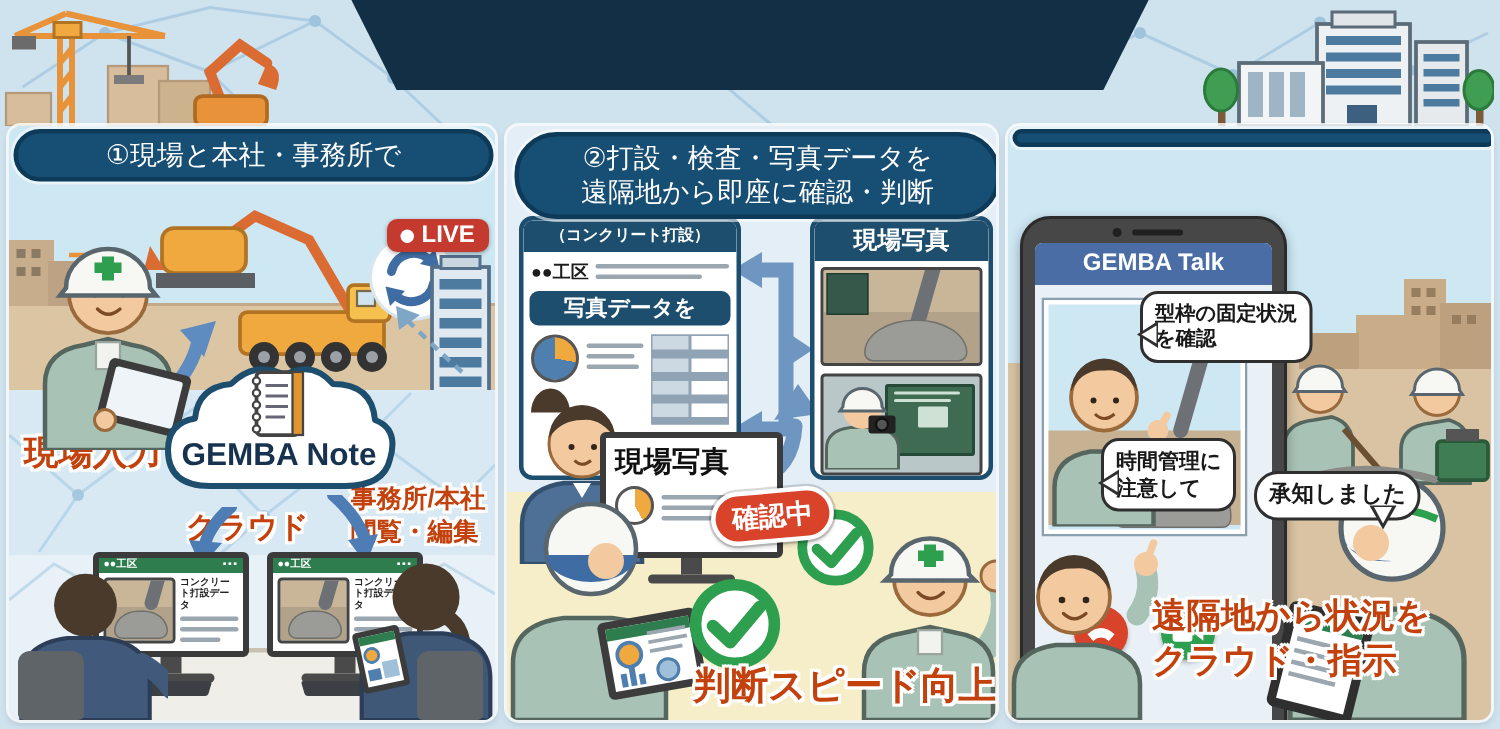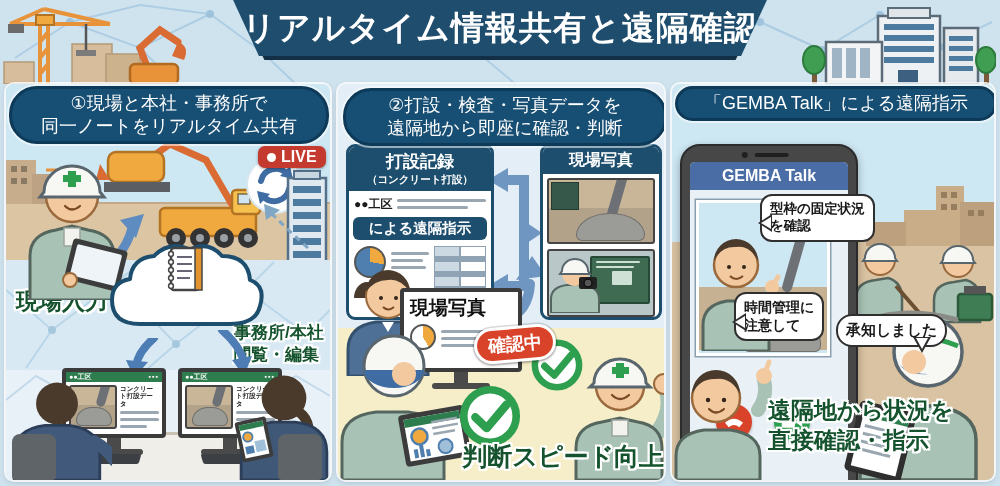--- a/index.html
+++ b/index.html
@@ -21,21 +21,21 @@
     box-shadow:0 0 0 2px rgba(255,255,255,.8),0 2px 6px rgba(0,0,0,.2);}
   .p1{left:6px;width:324px;background:#cde7f3;}
   .p2{left:338px;width:326px;background:#e3eef6;}
   .p3{left:672px;width:322px;background:#cde7f3;}
 
   .pill{position:absolute;z-index:40;background:#174e73;border:3px solid #0d3a58;border-radius:28px;
     color:#fff;text-align:center;font-weight:normal;line-height:1.28;padding:3px 4px;
     box-shadow:0 0 0 2px rgba(255,255,255,.55);}
   .pill .l1{font-size:18px;} .pill .l2{font-size:18px;}
 
-  .outline{font-weight:900;color:#14532d;
+  .outline{font-weight:900;color:#c2410c;
     text-shadow:-2px -2px 0 #fff,2px -2px 0 #fff,-2px 2px 0 #fff,2px 2px 0 #fff,
       -2px 0 0 #fff,2px 0 0 #fff,0 -2px 0 #fff,0 2px 0 #fff;}
 
   .navybar{background:#1d4e6e;color:#fff;font-weight:bold;text-align:center;}
 
   
   .live{display:flex;align-items:center;gap:5px;background:#c43a2f;color:#fff;font-weight:900;
     font-size:16px;padding:2px 9px;border-radius:7px;box-shadow:0 1px 3px rgba(0,0,0,.35);z-index:25;}
   .live .dot{width:9px;height:9px;border-radius:50%;background:#fff;}
   .status{background:#d8432a;color:#fff;font-weight:900;font-size:18px;padding:3px 11px;
@@ -163,26 +163,24 @@
         <rect x="44" y="62" width="5" height="16" fill="#7b5a3a"></rect>
         <ellipse cx="46" cy="54" rx="11" ry="14" fill="#3f9e52" stroke="#2c7a3c" stroke-width="2"></ellipse>
       </g>
     <g>
         <rect x="216" y="62" width="5" height="16" fill="#7b5a3a"></rect>
         <ellipse cx="218" cy="54" rx="10" ry="13" fill="#3f9e52" stroke="#2c7a3c" stroke-width="2"></ellipse>
       </g>
   </svg>
 
   <div class="abs banner-accent"></div>
-  <div class="abs banner">リアルタイム情報共有と遠隔確認</div>
 
   <section class="panel p1">
     <div class="pill" style="left:3px;top:2px;width:306px;">
       <div class="l1">①現場と本社・事務所で</div>
-      <div class="l2">同一ノートをリアルタイム共有</div>
     </div>
 
     <div class="abs" style="left:0;top:0;width:324px;height:176px;background:#cde7f3;">
       <div class="abs" style="left:0;top:118px;width:324px;height:58px;background:#dcc5a3;border-top:2px solid #c3a988;"></div>
       <svg class="abs" style="left:0;top:54px;" width="80" height="66">
         <rect x="0" y="22" width="30" height="44" fill="#c7ad8c"></rect>
           <rect x="26" y="36" width="26" height="30" fill="#bda284"></rect>
         <g fill="#8a7a63">
             <rect x="5" y="28" width="6" height="6"></rect>
             <rect x="15" y="28" width="6" height="6"></rect>
@@ -300,22 +298,24 @@
           <rect x="31" y="2" width="7" height="42" fill="#e2952f" stroke="#444" stroke-width="1.5"></rect>
           <path d="M13 11 H28 M13 18 H28 M13 25 H28 M13 32 H26" stroke="#667" stroke-width="2"></path>
           <g fill="#fff" stroke="#444" stroke-width="1.5">
             <circle cx="7" cy="8" r="2.4"></circle>
               <circle cx="7" cy="16" r="2.4"></circle>
               <circle cx="7" cy="24" r="2.4"></circle>
               <circle cx="7" cy="32" r="2.4"></circle>
               <circle cx="7" cy="40" r="2.4"></circle>
           </g>
         </svg>
-      </div>
-
+        <div class="abs" style="left:0;top:60px;width:176px;text-align:center;font-size:21px;font-weight:900;color:#16324f;">GEMBA Note</div>
+      </div>
+
+      <div class="abs outline" style="left:118px;top:78px;font-size:20px;">クラウド</div>
 
       <div class="abs outline" style="left:228px;top:62px;font-size:17px;line-height:1.3;">
         <div>事務所/本社</div>
         <div>閲覧・編集</div>
       </div>
 
       <svg class="abs" style="left:118px;top:78px;" width="40" height="40">
         <path d="M30 0 Q14 14 12 28" stroke="#4d7db4" stroke-width="8" fill="none" stroke-linecap="round"></path>
         <path d="M2 22 L24 24 10 40 Z" fill="#4d7db4"></path>
       </svg>
@@ -407,31 +407,30 @@
   <section class="panel p2">
     <div class="pill" style="left:5px;top:4px;width:310px;">
       <div class="l1">②打設・検査・写真データを</div>
       <div class="l2">遠隔地から即座に確認・判断</div>
     </div>
 
     <div class="abs" style="left:0;top:244px;width:326px;height:152px;background:#f6eec9;"></div>
 
     <div class="card" style="left:8px;top:60px;width:142px;height:170px;">
       <div class="navybar" style="padding:3px 2px 4px;">
-        <div style="font-size:17px;">打設記録</div>
         <div style="font-size:10.5px;">（コンクリート打設）</div>
       </div>
       <div style="display:flex;align-items:center;gap:4px;padding:4px 5px 2px;">
         <span style="font-size:12px;font-weight:900;">●●工区</span>
         <span style="flex:1;">
             <span class="tline" style="display:block;"></span>
             <span class="tline" style="display:block;width:80%;"></span>
           </span>
       </div>
-      <div class="navybar" style="font-size:14.5px;padding:2px 0;border-radius:6px;margin:2px 4px;">による遠隔指示</div>
+      <div class="navybar" style="font-size:14.5px;padding:2px 0;border-radius:6px;margin:2px 4px;">写真データを</div>
       <div style="display:flex;gap:5px;padding:4px 5px;">
         <div>
           <div class="pie" style="width:28px;height:28px;"></div>
           <circle></circle>
           <div style="width:26px;height:16px;border-radius:50% 50% 0 0/100% 100% 0 0;background:#4a3a2c;margin-top:4px;"></div>
         </div>
         <div style="flex:1;padding-top:2px;">
           <div class="tline"></div>
             <div class="tline" style="width:85%;"></div>
             <div class="tline" style="width:92%;"></div>
@@ -561,21 +560,20 @@
           <rect x="42" y="27" width="8" height="15"></rect>
           <rect x="38" y="31" width="17" height="7"></rect>
         </g>
     </svg>
 
     <div class="abs outline" style="left:0;top:356px;width:100%;text-align:right;font-size:25px;z-index:30;">判断スピード向上</div>
   </section>
 
   <section class="panel p3">
     <div class="pill" style="left:3px;top:2px;width:308px;">
-      <div class="l2">「GEMBA Talk」による遠隔指示</div>
     </div>
 
     <div class="abs" style="left:0;top:158px;width:322px;height:238px;background:#d9c3a2;"></div>
 
     <svg class="abs" style="left:168px;top:96px;" width="154" height="66">
       <rect x="96" y="6" width="28" height="60" fill="#c9ad89"></rect>
         <rect x="120" y="22" width="34" height="44" fill="#bda17f"></rect>
       <rect x="64" y="30" width="36" height="36" fill="#c9ad89"></rect>
         <rect x="26" y="42" width="40" height="24" fill="#bda17f"></rect>
       <g fill="#957d5e">
@@ -678,17 +676,17 @@
       <div>注意して</div>
     </div>
     <div class="bubble tl" style="left:88px;top:110px;font-size:13.5px;">
       <div>型枠の固定状況</div>
       <div>を確認</div>
     </div>
     <div class="bubble br" style="left:164px;top:230px;font-size:15px;border-radius:16px;">承知しました</div>
 
     <div class="abs outline" style="left:96px;top:312px;width:226px;font-size:23px;line-height:1.3;z-index:30;">
       <div>遠隔地から状況を</div>
-      <div>直接確認・指示</div>
+      <div>クラウド・指示</div>
     </div>
   </section>
 
 </div>
 
 </body></html>

